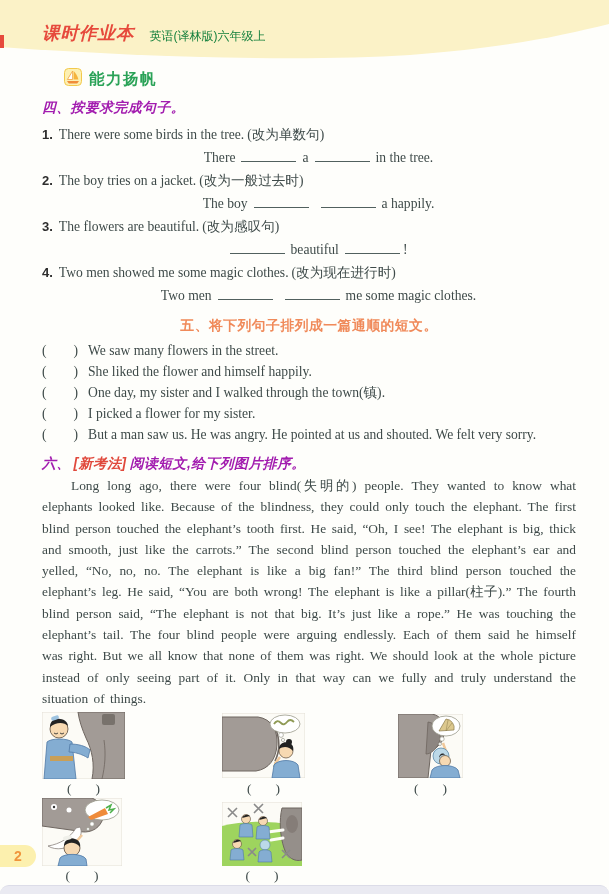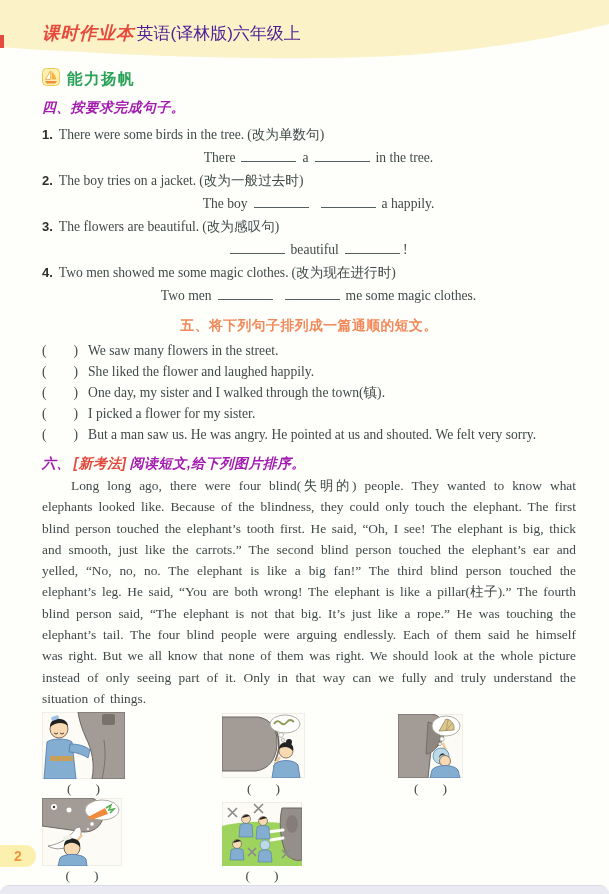--- a/index.html
+++ b/index.html
@@ -1,25 +1,25 @@
 <!DOCTYPE html>
 <html><head>
 <meta charset="utf-8">
 <style>
   html,body{margin:0;padding:0;background:#ffffff;}
   .page{position:relative;width:609px;height:894px;background:#fefefb;overflow:hidden;
         font-family:"Liberation Serif","DejaVu Serif",serif;color:#3e4a49;}
   .band{position:absolute;top:0;left:0;width:609px;height:62px;display:block;}
-  .brand-row{position:absolute;top:21px;left:42px;display:flex;align-items:flex-end;gap:2px;
+  .brand-row{position:absolute;top:21px;left:42px;display:flex;align-items:flex-end;gap:15px;
              font-family:"Liberation Sans","DejaVu Sans",sans-serif;}
   .brand{color:#e64a3c;font-size:17.5px;font-weight:bold;font-style:italic;letter-spacing:1px;}
-  .subtitle{color:#4c1d95;font-size:17px;}
+  .subtitle{color:#15803d;font-size:12px;}
   .edge-mark{position:absolute;left:0;top:35px;width:4px;height:13px;background:#e64a3c;}
   .content{position:absolute;top:56px;left:0;width:609px;box-sizing:border-box;padding:0 33px 0 42px;}
-  .badge-row{margin-top:13px;height:20px;display:flex;align-items:center;gap:7px;}
+  .badge-row{margin-top:13px;height:20px;display:flex;align-items:center;gap:7px;margin-left:22px;}
   .badge-label{font-family:"Liberation Sans","DejaVu Sans",sans-serif;font-weight:bold;
                font-size:15.5px;color:#2aa257;letter-spacing:1.5px;}
   .sec-title{margin-top:9px;height:19px;line-height:19px;font-family:"Liberation Sans","DejaVu Sans",sans-serif;
              font-weight:bold;font-size:13.8px;letter-spacing:0.5px;}
   .teal{color:#a21caf;font-style:italic;}
   .orange{color:#f08a5a;text-align:center;}
   .tag-red{color:#e0493c;font-style:italic;margin:0 3px;}
   .q-list{margin-top:6px;}
   .qline{line-height:23px;font-size:13.6px;white-space:nowrap;}
   .qnum{font-weight:bold;color:#2d2d2d;margin-right:6px;font-family:"Liberation Sans","DejaVu Sans",sans-serif;font-size:13px;}
@@ -100,21 +100,21 @@
       </div>
     </div>
 
     <div class="sec-title orange">五、将下列句子排列成一篇通顺的短文。</div>
 
     <div class="arr-list">
       <div class="arr-row">
         <span>(</span><span class="paren-close">)</span><span>We saw many flowers in the street.</span>
       </div>
       <div class="arr-row">
-        <span>(</span><span class="paren-close">)</span><span>She liked the flower and laughed happily.</span>
+        <span>(</span><span class="paren-close">)</span><span>She liked the flower and himself happily.</span>
       </div>
       <div class="arr-row">
         <span>(</span><span class="paren-close">)</span><span>One day, my sister and I walked through the town(镇).</span>
       </div>
       <div class="arr-row">
         <span>(</span><span class="paren-close">)</span><span>I picked a flower for my sister.</span>
       </div>
       <div class="arr-row">
         <span>(</span><span class="paren-close">)</span><span>But a man saw us. He was angry. He pointed at us and shouted. We felt very sorry.</span>
       </div>

